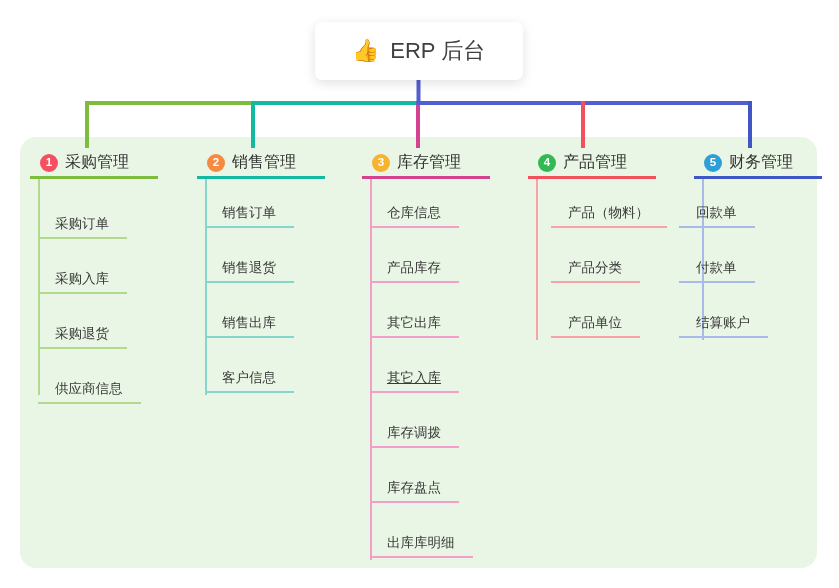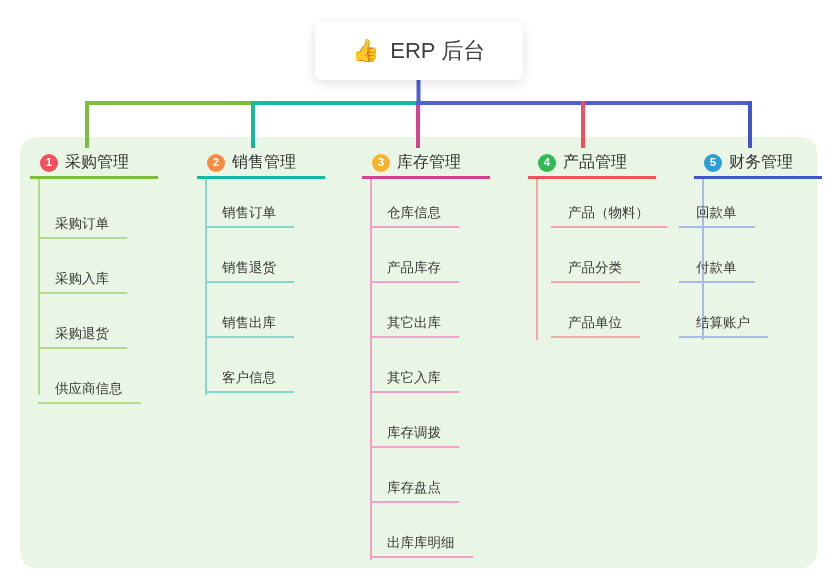--- a/index.html
+++ b/index.html
@@ -107,21 +107,21 @@
       <div class="child-rows" style="left: 370px; top: 173px;">
         <div class="child-row" style="border-bottom-color: rgb(242, 159, 202);">
           <span>仓库信息</span>
         </div>
         <div class="child-row" style="border-bottom-color: rgb(242, 159, 202);">
           <span>产品库存</span>
         </div>
         <div class="child-row" style="border-bottom-color: rgb(242, 159, 202);">
           <span>其它出库</span>
         </div>
-        <div class="child-row" style="border-bottom-color: rgb(242, 159, 202);">
+        <div class="child-row" style="border-bottom-color: rgb(242, 159, 202); text-decoration: underline;">
           <span>其它入库</span>
         </div>
         <div class="child-row" style="border-bottom-color: rgb(242, 159, 202);">
           <span>库存调拨</span>
         </div>
         <div class="child-row" style="border-bottom-color: rgb(242, 159, 202);">
           <span>库存盘点</span>
         </div>
         <div class="child-row" style="border-bottom-color: rgb(242, 159, 202);">
           <span>出库库明细</span>

